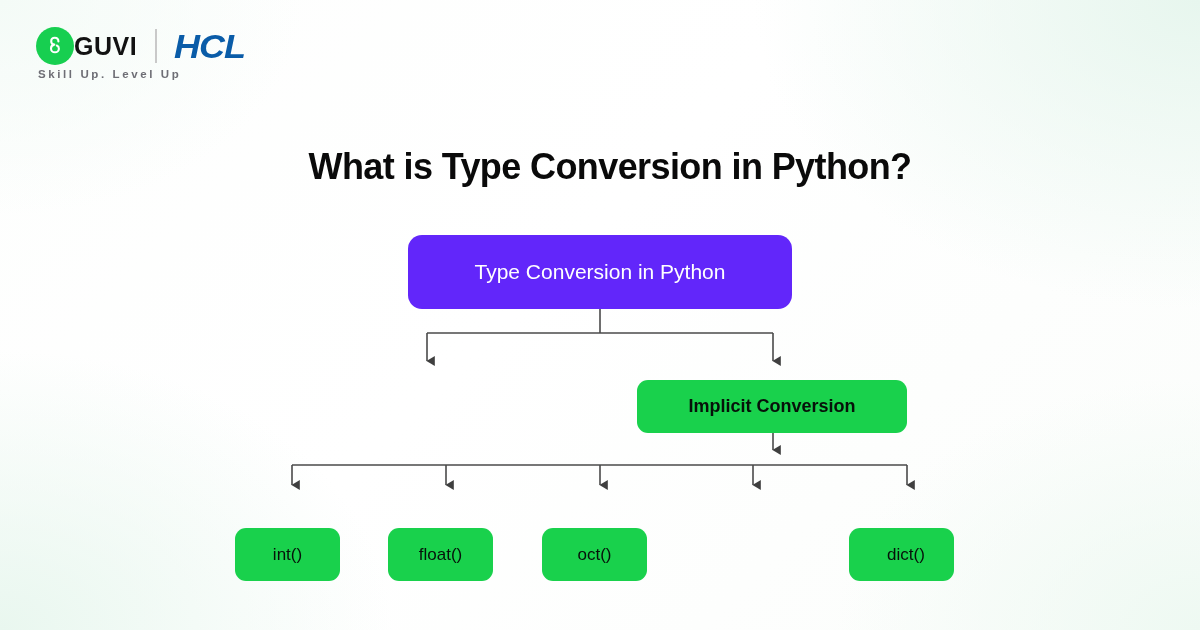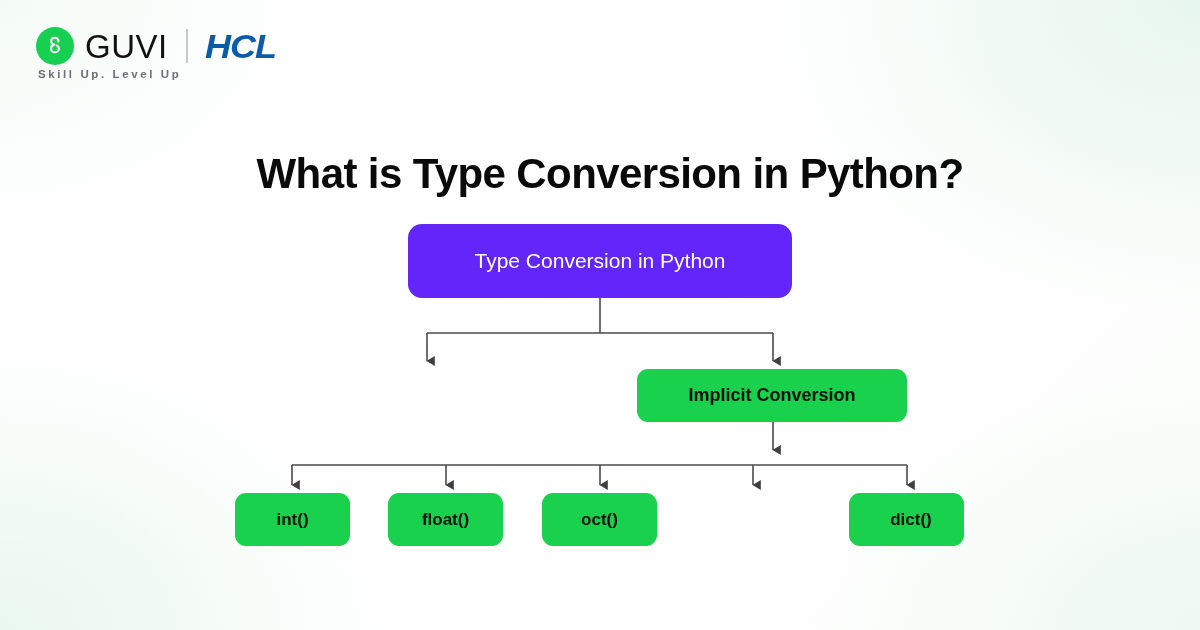--- a/index.html
+++ b/index.html
@@ -28,22 +28,22 @@
 
   .guvi-mark {
     width:38px; height:38px; border-radius:50%;
     background:#17cf50; position:relative; flex:0 0 auto;
     display:flex; align-items:center; justify-content:center;
   }
   .guvi-mark svg { display:block; }
 
   .guvi-word {
     font-family:"Liberation Sans", sans-serif;
-    font-size:33px; font-weight:normal; color:#121212;
-    letter-spacing:0.5px; margin-left:11px; line-height:1;
+    font-size:25px; font-weight:bold; color:#121212;
+    letter-spacing:0.5px; line-height:1;
   }
   .brand-divider {
     width:2px; height:34px; background:#c9c9c9;
     margin:0 17px 0 18px; flex:0 0 auto;
   }
   .hcl-word {
     font-family:"Liberation Sans", sans-serif;
     font-size:34px; font-weight:bold; font-style:italic;
     color:#0a5ca8; letter-spacing:-1px; line-height:1;
     transform:scaleX(1.06); transform-origin:left center;
@@ -52,52 +52,53 @@
     margin-left:2px;
     font-size:11.5px; font-weight:bold; color:#6e6e75;
     letter-spacing:2.6px;
   }
 
   
   #title {
     position:absolute; left:0; right:0; top:122px;
     text-align:center;
     font-family:"Liberation Sans", sans-serif;
-    font-size:42px; font-weight:bold; color:#0a0a0a;
+    font-size:36px; font-weight:bold; color:#0a0a0a;
     letter-spacing:-0.6px;
     padding-left:20px;
   }
 
   
   .node {
     position:absolute;
     display:flex; align-items:center; justify-content:center;
     box-sizing:border-box;
     font-family:"Liberation Sans", sans-serif;
+    margin-top:11px;
   }
   .node-root {
     background:#6226fa; color:#ffffff;
     border-radius:14px;
     font-size:21px; font-weight:normal;
     left:408px; top:224px; width:384px; height:74px;
   }
   .node-mid {
     background:#19d14c; color:#07110a;
     border-radius:11px;
     font-size:18px; font-weight:bold;
     height:53px; top:369px;
   }
   #node-implicit { left:292px; width:270px; }
   #node-explicit { left:637px; width:270px; }
 
   .node-leaf {
     background:#19d14c; color:#07110a;
     border-radius:11px;
-    font-size:17px; font-weight:bold;
-    height:53px; top:493px; width:115px;
+    font-size:17px; font-weight:normal;
+    height:53px; top:517px; width:105px;
   }
   #leaf-0 { left:235px; }
   #leaf-1 { left:388px; }
   #leaf-2 { left:542px; }
   #leaf-3 { left:696px; }
   #leaf-4 { left:849px;padding-left:9px; }
 
   
   #wires {
     position:absolute; left:0; top:0;

